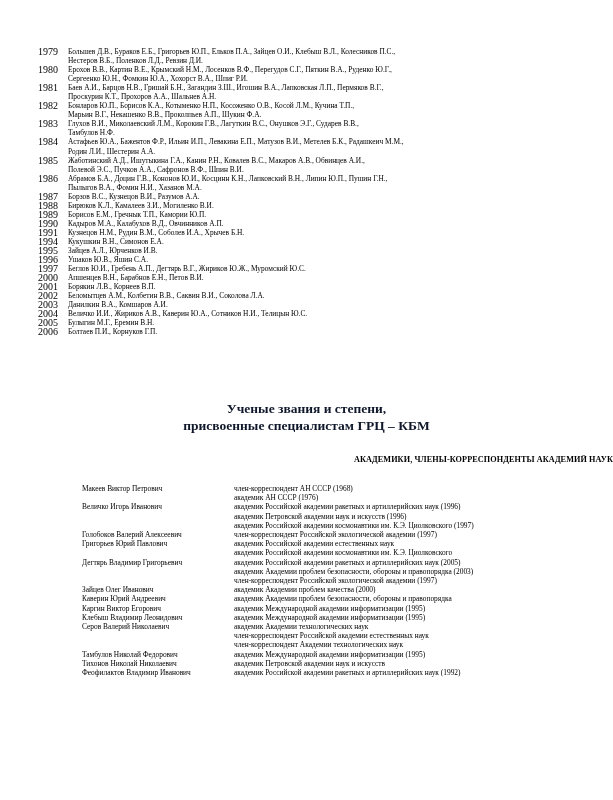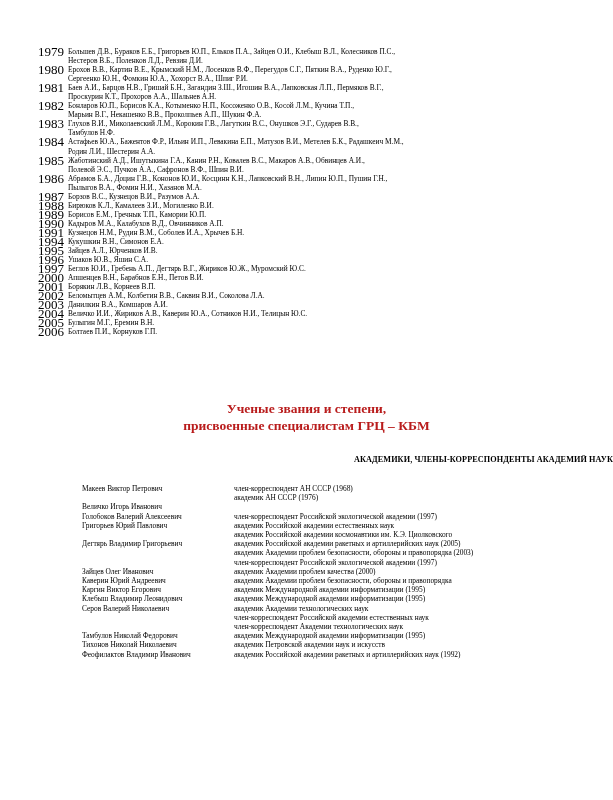--- a/index.html
+++ b/index.html
@@ -31,21 +31,21 @@
     width: 540px;
   }
   .year-row {
     display: flex;
     align-items: flex-start;
     margin-bottom: 0px;
   }
   .year-col {
     width: 30px;
     flex: 0 0 30px;
-    font-size: 13px;
+    font-size: 10px;
     line-height: 9.05px;
   }
   .names-col {
     flex: 1 1 auto;
     font-size: 7.4px;
     line-height: 9.05px;
   }
   .names-col .ln {
     display: block;
     white-space: nowrap;
@@ -261,38 +261,43 @@
         </div>
       </div>
       <div class="year-row">
         <div class="year-col">2006</div>
         <div class="names-col">
           <span class="ln">Болтаев П.И., Корнуков Г.П.</span>
         </div>
       </div>
     </div>
 
-  <div class="section-heading" style="color: #b91c1c;">
+  <div class="section-heading" style="color: #0f172a;">
     <span class="l1">Ученые звания и степени,</span>
     <span class="l2">присвоенные специалистам ГРЦ – КБМ</span>
   </div>
 
   <div class="subheading">АКАДЕМИКИ, ЧЛЕНЫ-КОРРЕСПОНДЕНТЫ АКАДЕМИЙ НАУК</div>
 
   <div class="acad">
 
   <div class="acad-row">
         <div class="acad-name">Макеев Виктор Петрович</div>
         <div class="acad-titles">
           <span class="ln">член-корреспондент АН СССР (1968)</span>
           <span class="ln">академик АН СССР (1976)</span>
         </div>
       </div>
       <div class="acad-row">
         <div class="acad-name">Величко Игорь Иванович</div>
+        <div class="acad-titles">
+          <span class="ln">академик Российской академии ракетных и артиллерийских наук (1996)</span>
+          <span class="ln">академик Петровской академии наук и искусств (1996)</span>
+          <span class="ln">академик Российской академии космонавтики им. К.Э. Циолковского (1997)</span>
+        </div>
       </div>
       <div class="acad-row">
         <div class="acad-name">Голобоков Валерий Алексеевич</div>
         <div class="acad-titles">
           <span class="ln">член-корреспондент Российской экологической академии (1997)</span>
         </div>
       </div>
       <div class="acad-row">
         <div class="acad-name">Григорьев Юрий Павлович</div>
         <div class="acad-titles">

